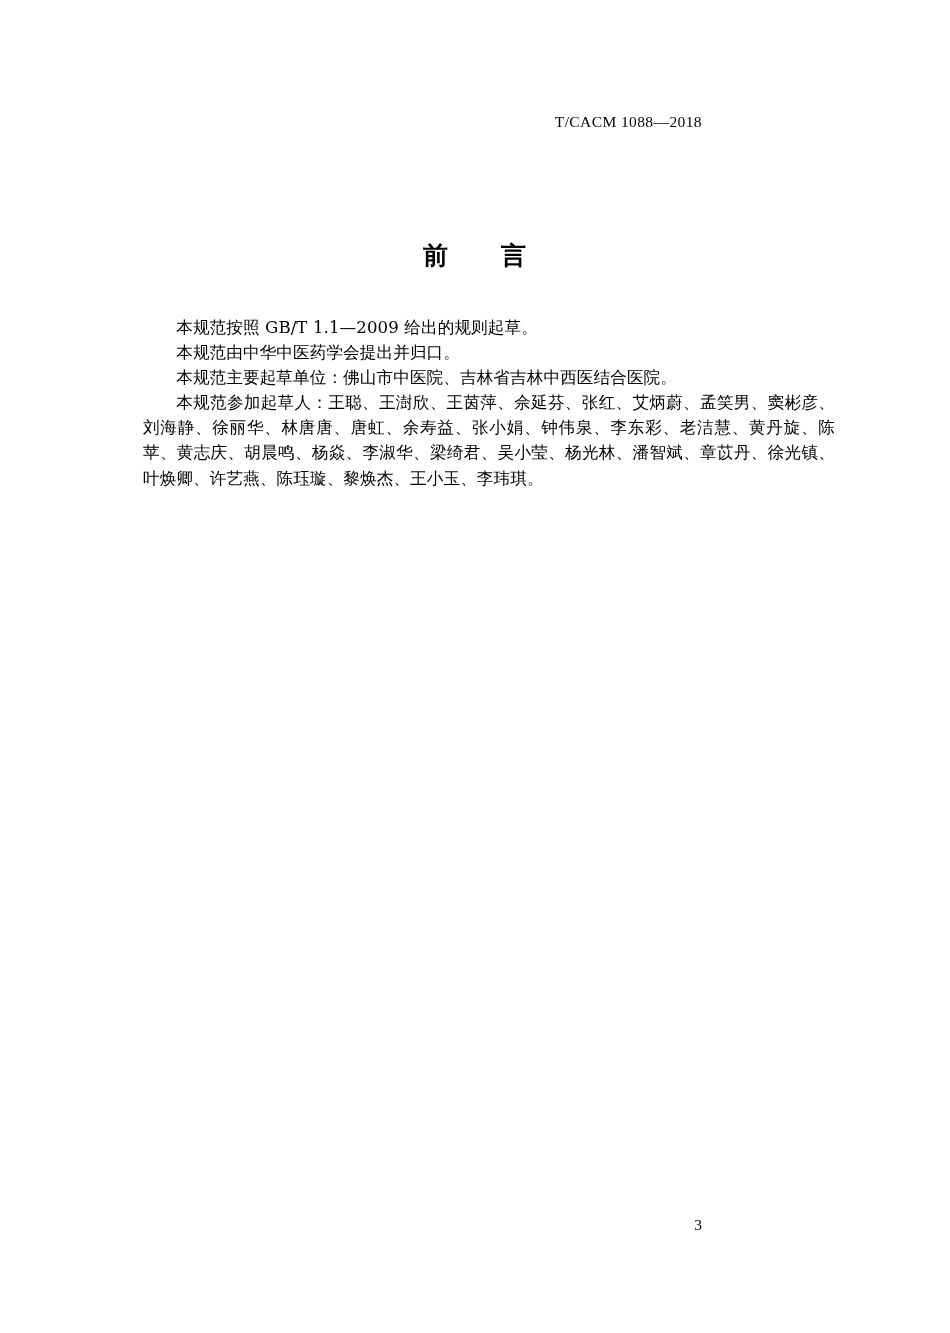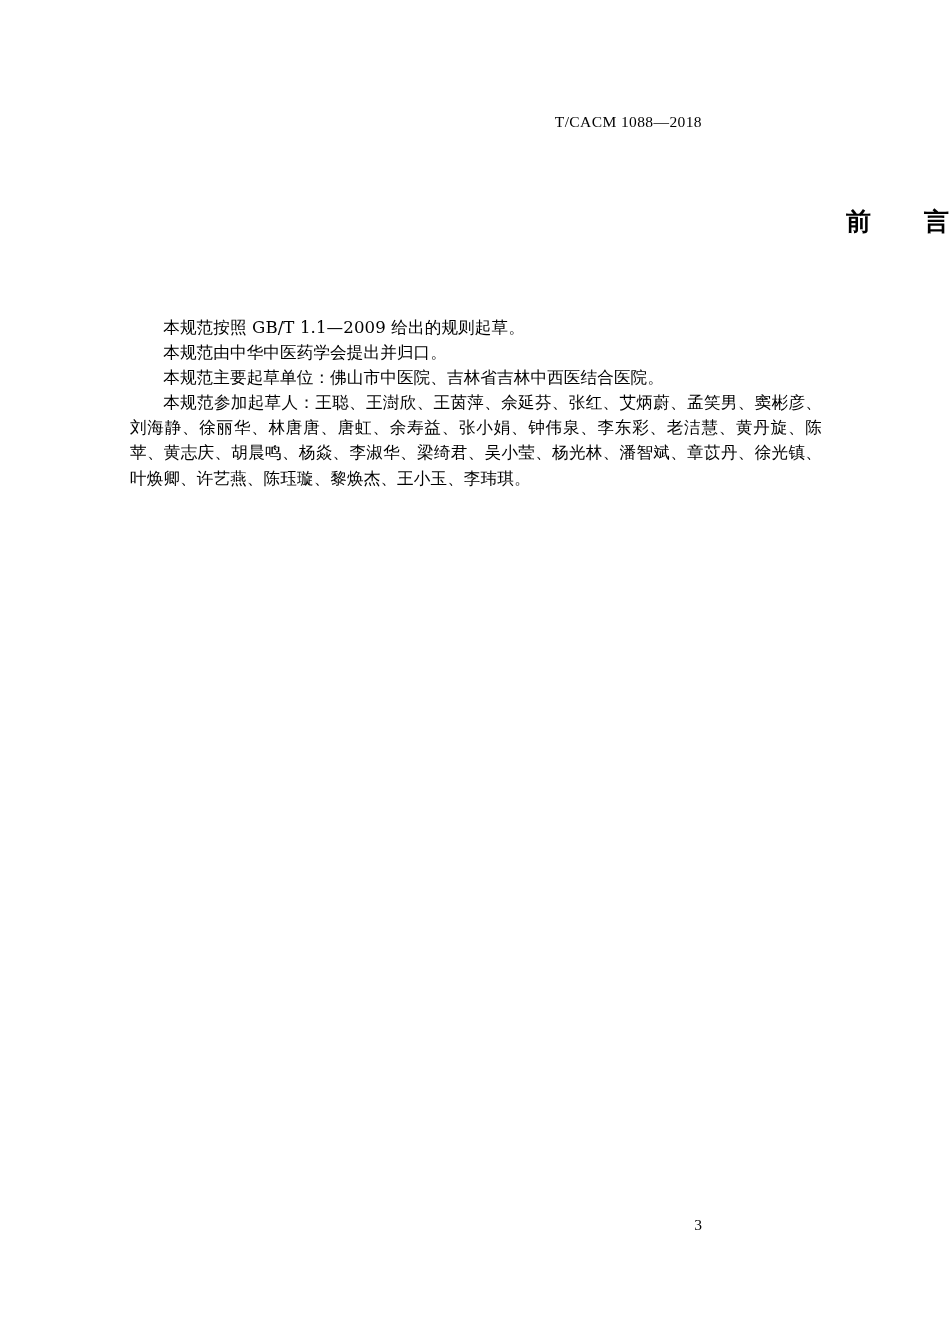--- a/index.html
+++ b/index.html
@@ -24,33 +24,33 @@
   .header {
     position: absolute;
     top: 113px;
     right: 112px;
     font-size: 15.5px;
     letter-spacing: 0.4px;
     white-space: nowrap;
   }
   .doc-title {
     position: absolute;
-    top: 205px;
+    top: 239px;
     left: 0;
     width: 950px;
-    text-align: right;
+    text-align: center;
     font-size: 25px;
     font-weight: bold;
     font-family: "DejaVu Sans", "Liberation Sans", sans-serif;
     letter-spacing: 1px;
   }
   .body-block {
     position: absolute;
     top: 315px;
-    left: 130px;
+    left: 143px;
     width: 692px;
   }
   p.para {
     margin: 0;
     padding: 0;
     font-size: 16.6px;
     line-height: 25.1px;
     text-align: justify;
     text-justify: inter-ideograph;
     text-indent: 2em;

